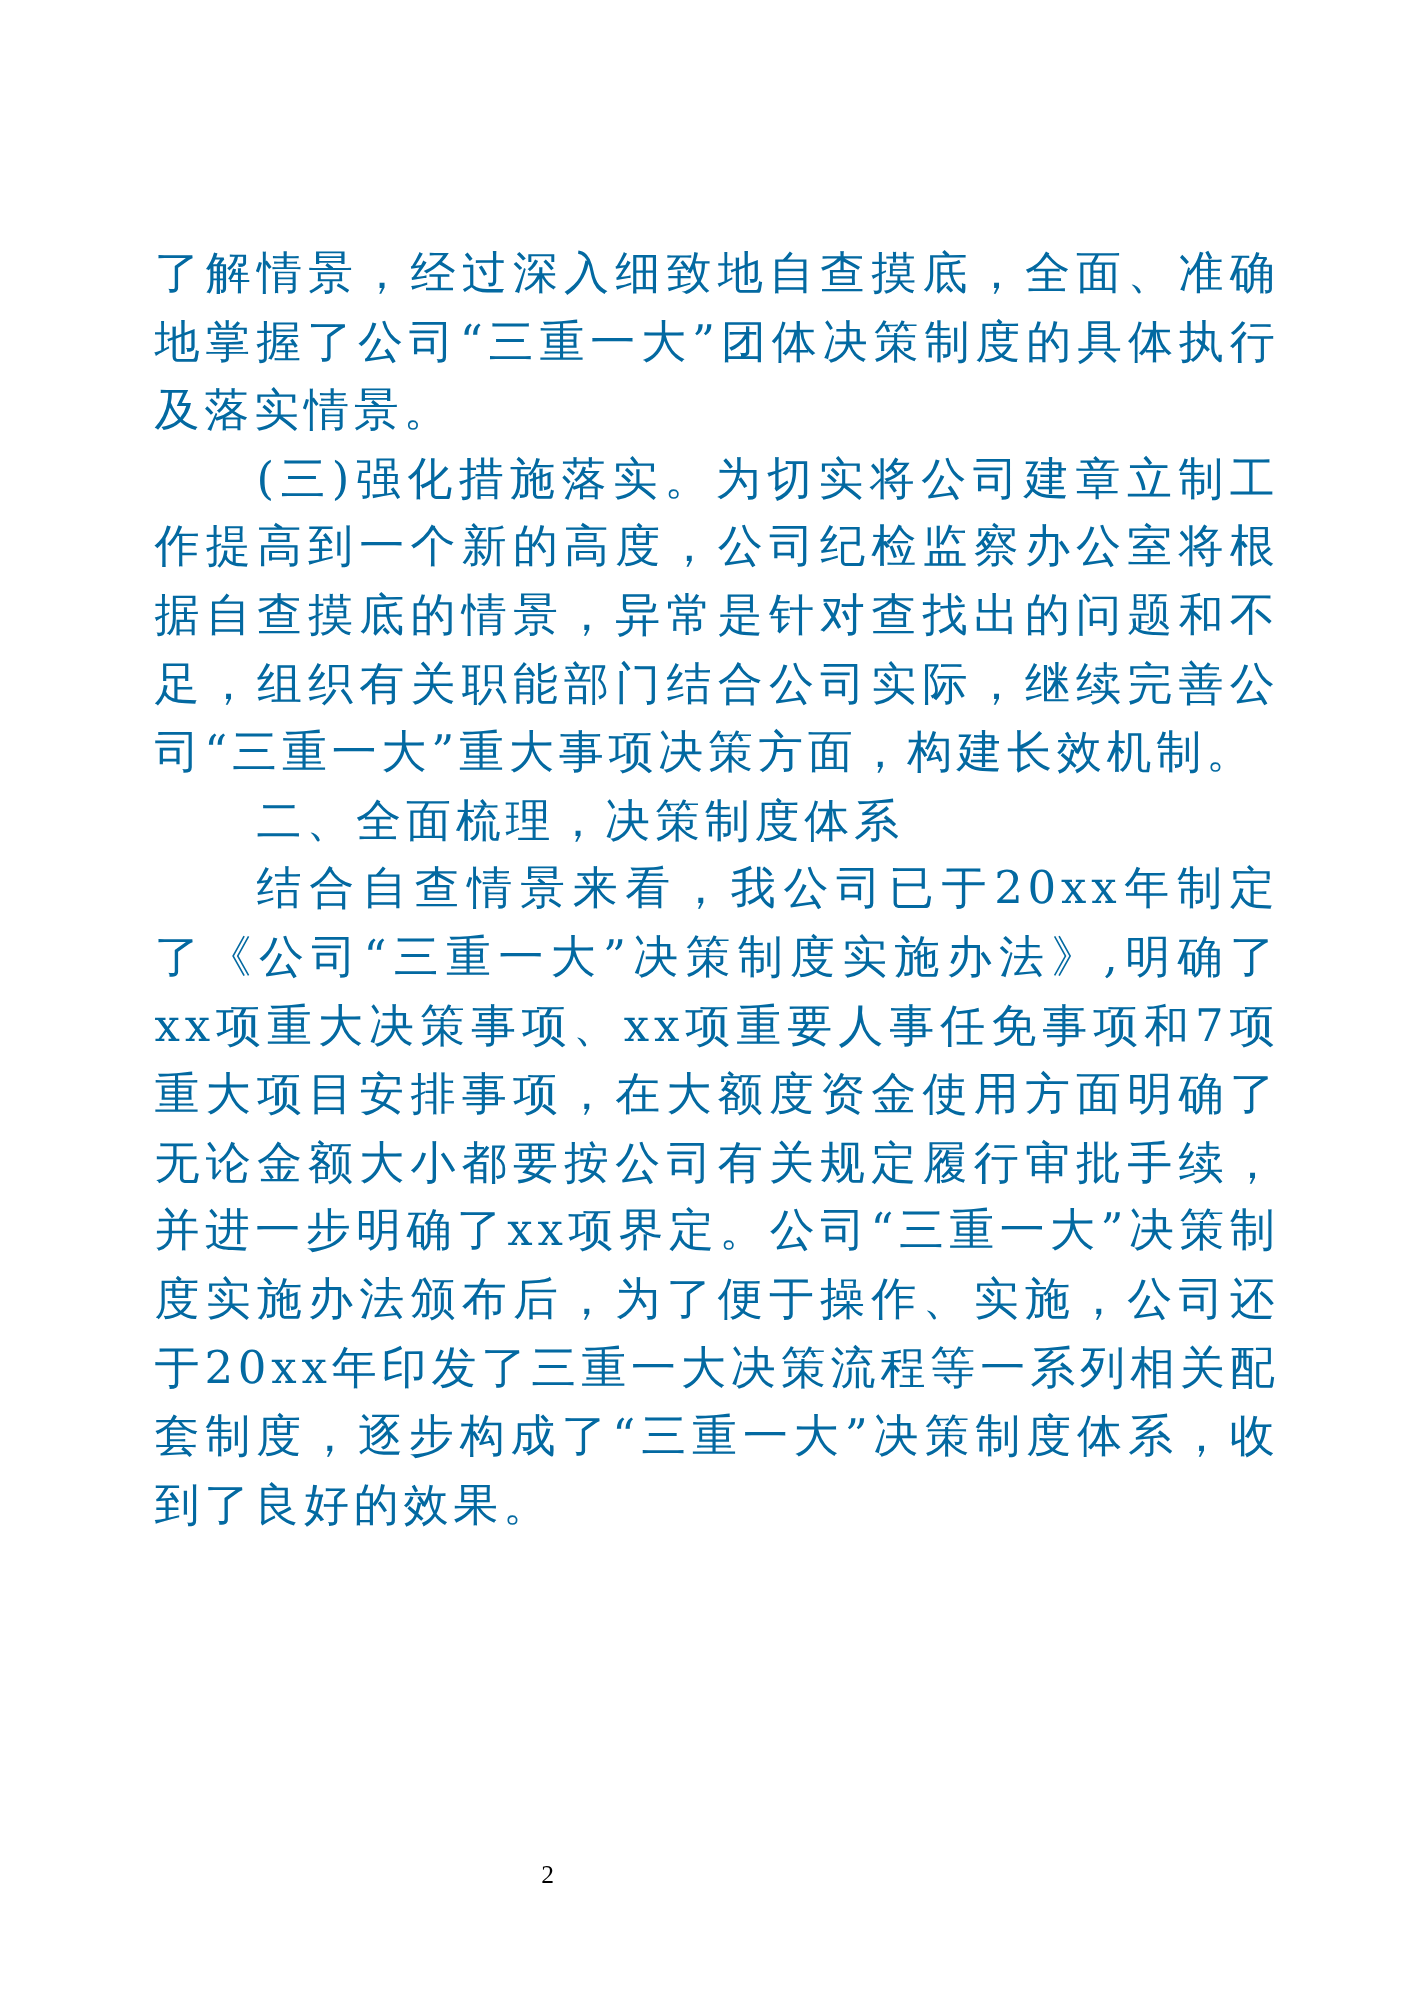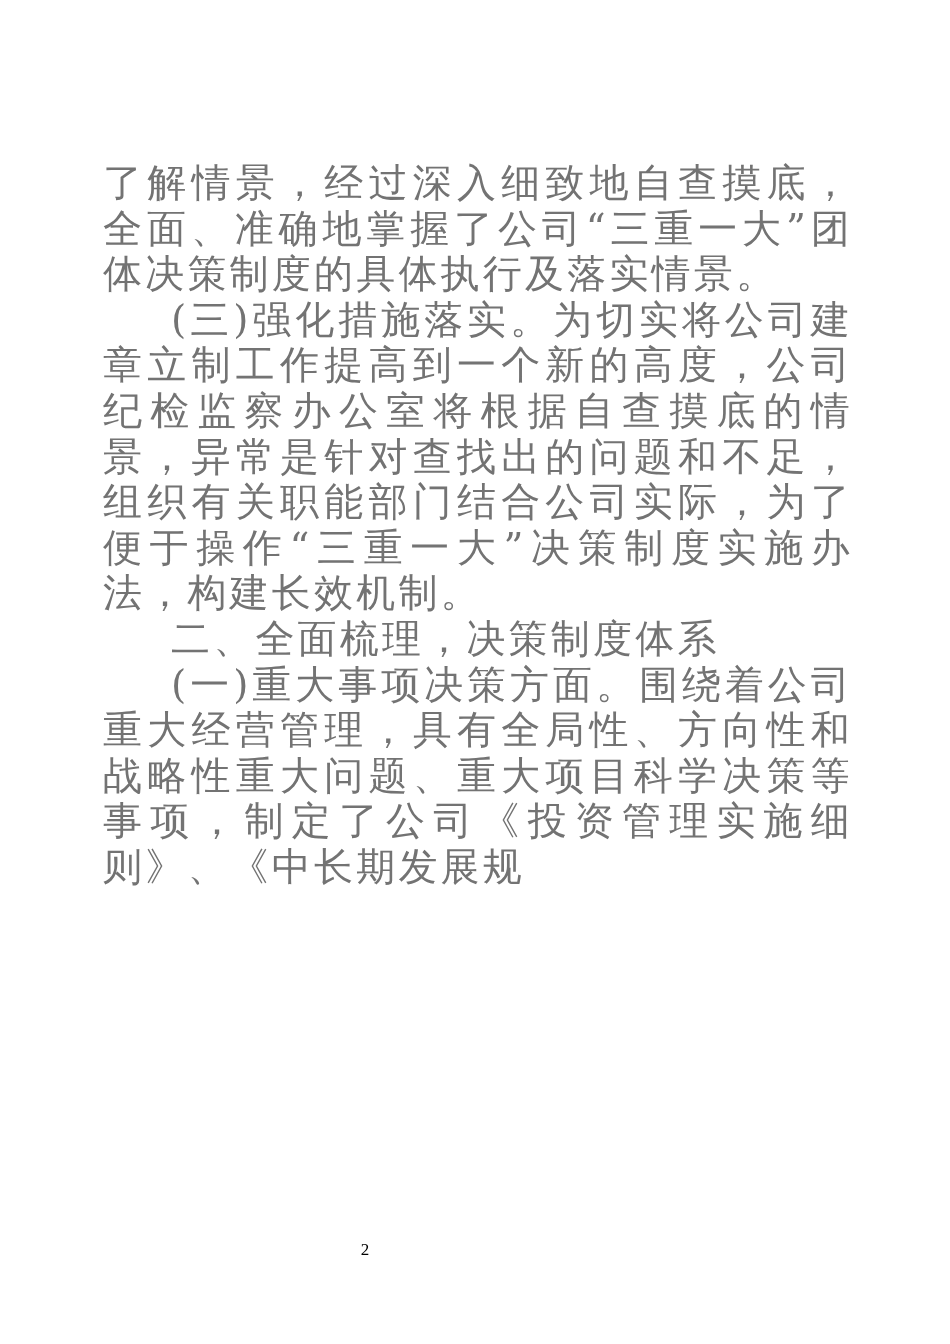--- a/index.html
+++ b/index.html
@@ -3,34 +3,34 @@
 <meta charset="utf-8">
 <style>
   html, body { margin: 0; padding: 0; background: #ffffff; }
   body { width: 950px; height: 1344px; position: relative; overflow: hidden; }
   .page {
     position: absolute; left: 0; top: 0; width: 950px; height: 1344px; background: #fff;
   }
   .content {
     position: absolute; left: 103px; top: 160px; width: 750px;
     font-family: "DejaVu Serif", "Liberation Serif", serif;
-    font-size: 39px; line-height: 45.6px; color: #737373;
+    font-size: 30px; line-height: 45.6px; color: #0369a1;
     letter-spacing: 3.2px;
   }
   .para { margin: 0; text-align: justify; text-align-last: left; }
   .para.indent { text-indent: 68px; }
   .page-number {
     position: absolute; left: 0; width: 730px; top: 1240px; text-align: center;
     font-family: "Liberation Serif", "DejaVu Serif", serif; font-size: 17px; color: #000;
   }
 </style>
 </head>
 <body>
 
 <div class="page">
   <div class="content">
     <p class="para">了解情景，经过深入细致地自查摸底，全面、准确地掌握了公司“三重一大”团体决策制度的具体执行及落实情景。</p>
-    <p class="para indent">(三)强化措施落实。为切实将公司建章立制工作提高到一个新的高度，公司纪检监察办公室将根据自查摸底的情景，异常是针对查找出的问题和不足，组织有关职能部门结合公司实际，为了便于操作“三重一大”决策制度实施办法，构建长效机制。</p>
+    <p class="para indent">(三)强化措施落实。为切实将公司建章立制工作提高到一个新的高度，公司纪检监察办公室将根据自查摸底的情景，异常是针对查找出的问题和不足，组织有关职能部门结合公司实际，继续完善公司“三重一大”重大事项决策方面，构建长效机制。</p>
     <p class="para indent">二、全面梳理，决策制度体系</p>
-    <p class="para indent">(一)重大事项决策方面。围绕着公司重大经营管理，具有全局性、方向性和战略性重大问题、重大项目科学决策等事项，制定了公司《投资管理实施细则》、《中长期发展规</p>
+    <p class="para indent">结合自查情景来看，我公司已于20xx年制定了《公司“三重一大”决策制度实施办法》,明确了xx项重大决策事项、xx项重要人事任免事项和7项重大项目安排事项，在大额度资金使用方面明确了无论金额大小都要按公司有关规定履行审批手续，并进一步明确了xx项界定。公司“三重一大”决策制度实施办法颁布后，为了便于操作、实施，公司还于20xx年印发了三重一大决策流程等一系列相关配套制度，逐步构成了“三重一大”决策制度体系，收到了良好的效果。</p>
   </div>
   <div class="page-number">2</div>
 </div>
 
 </body></html>

